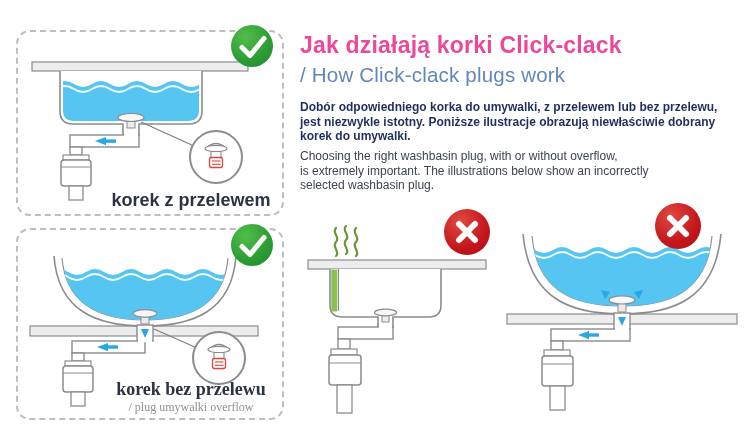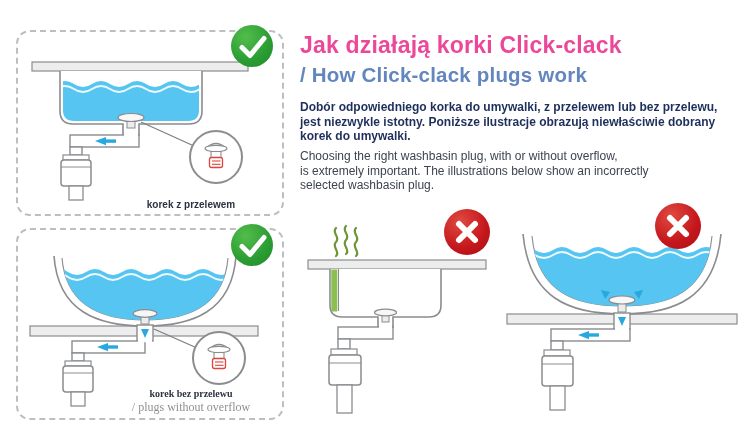--- a/index.html
+++ b/index.html
@@ -14,24 +14,24 @@
   #illuC{left:302px;top:216px;}
   #illuD{left:505px;top:214px;}
   .badge{position:absolute;border-radius:50%;display:flex;align-items:center;justify-content:center;z-index:5;}
   .badge.green{width:42px;height:42px;background:radial-gradient(circle at 35% 28%,#53bd4b 0%,#2a9c33 60%,#1f8a2b 100%);}
   .badge.red{width:46px;height:46px;background:radial-gradient(circle at 35% 28%,#e04a41 0%,#c4161c 60%,#a90f16 100%);}
   #check1{left:231px;top:25px;}
   #check2{left:231px;top:224px;}
   #cross1{left:444px;top:209px;}
   #cross2{left:655px;top:203px;}
   .caption{position:absolute;right:6px;bottom:3px;width:170px;text-align:center;line-height:1.25;z-index:4;}
-  .cap-pl{font-size:10px;font-weight:bold;color:#2c3340;}
+  .cap-pl{font-size:18px;font-weight:bold;color:#2c3340;}
   .cap-en{font-size:12px;color:#8e9093;}
   .title{position:absolute;left:300px;top:32px;font-size:23px;font-weight:bold;color:#ec4899;letter-spacing:.2px;}
-  .subtitle{position:absolute;left:300px;top:63px;font-size:20.5px;font-weight:700;color:#6286bd;letter-spacing:.2px;}
+  .subtitle{position:absolute;left:300px;top:63px;font-size:20.5px;font-weight:400;color:#6286bd;letter-spacing:.2px;}
   .para{position:absolute;left:300px;font-size:12px;line-height:14.6px;}
   #para-pl{top:100px;width:456px;font-weight:bold;color:#1e2f5c;}
   #para-en{top:149px;width:456px;color:#3d4350;}
 </style>
 </head>
 <body>
 
 <div class="page">
 
   <div class="dashed-box" id="box1">
@@ -123,21 +123,21 @@
         <path d="M189,115 q10,-9 20,0" fill="#ffffff" stroke="#8a8c8f" stroke-width="1.3"></path>
         <ellipse cx="199" cy="115.5" rx="11" ry="3.2" fill="#ffffff" stroke="#8a8c8f" stroke-width="1.2"></ellipse>
         <rect x="194" y="118.5" width="10" height="6" fill="#ffffff" stroke="#8a8c8f" stroke-width="1.1"></rect>
         <rect x="192.5" y="124.5" width="13" height="10" rx="2" fill="#ffffff" stroke="#e0453b" stroke-width="1.3"></rect>
         <line x1="195" y1="128" x2="203.5" y2="128" stroke="#e0453b" stroke-width="1.1"></line>
         <line x1="195" y1="131.3" x2="203.5" y2="131.3" stroke="#e0453b" stroke-width="1.1"></line>
       </g>
     </svg>
     <div class="caption">
       <div class="cap-pl">korek bez przelewu</div>
-      <div class="cap-en">/ plugs without overflow</div>
+      <div class="cap-en">/ plug umywalki overflow</div>
     </div>
   </div>
 
   <div class="badge green" id="check1">
     <svg width="42" height="42" viewBox="0 0 42 42">
       <path d="M11,22.5 l8,8 l14,-17" stroke="#ffffff" stroke-width="5" fill="none" stroke-linecap="round" stroke-linejoin="round"></path>
     </svg>
   </div>
   <div class="badge green" id="check2">
     <svg width="42" height="42" viewBox="0 0 42 42">

